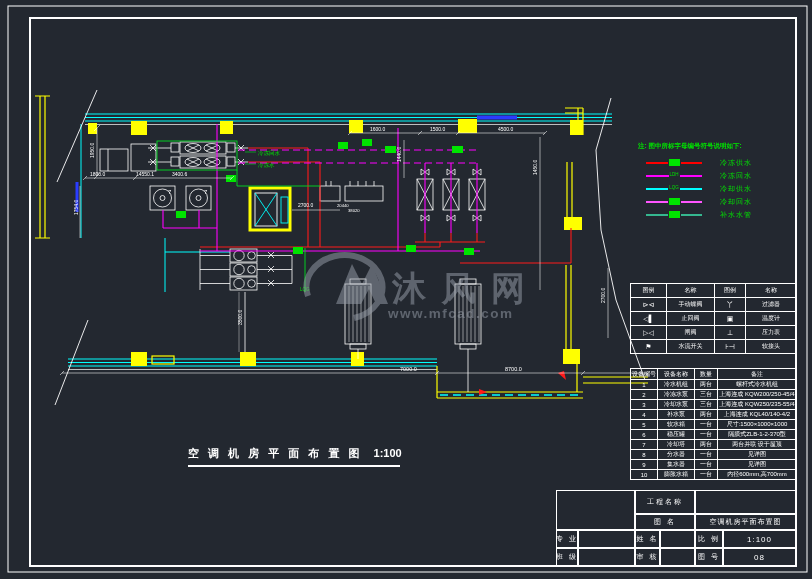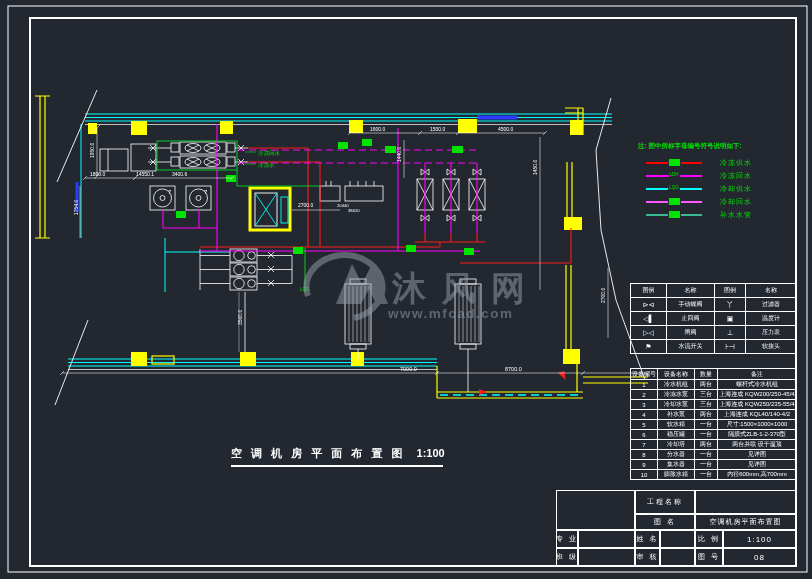--- a/index.html
+++ b/index.html
@@ -3,21 +3,21 @@
 <meta charset="utf-8">
 <style>
   html,body{margin:0;padding:0;background:#11141a;}
   .sheet{position:relative;width:812px;height:579px;background:#232830;overflow:hidden;
          font-family:"Liberation Sans",sans-serif;}
   svg text{font-family:"Liberation Sans",sans-serif;}
   .sheet-title{position:absolute;left:44px;top:22px;color:#ffff00;font-size:23px;font-weight:bold;
          letter-spacing:1px;white-space:nowrap;}
   
   .plan-caption{position:absolute;left:188px;top:446px;width:212px;text-align:center;color:#fff;
-         font-size:11px;font-weight:bold;border-bottom:2px solid #fff;padding-bottom:4px;white-space:nowrap;margin-left:43px;}
+         font-size:11px;font-weight:bold;border-bottom:2px solid #fff;padding-bottom:4px;white-space:nowrap;}
   .plan-caption .cap{letter-spacing:3px;}
   .plan-caption .scale{margin-left:8px;letter-spacing:0;}
   
   .legend{position:absolute;left:638px;top:142px;width:152px;color:#00e400;}
   .legend-note{font-size:6.5px;font-weight:bold;margin-bottom:5px;white-space:nowrap;}
   .leg-row{display:flex;align-items:center;height:13px;}
   .leg-line{display:flex;align-items:center;width:56px;margin-left:8px;}
   .leg-seg{flex:1;height:2px;}
   .leg-box{width:11px;height:7px;background:#00e400;margin:0 1px;flex:none;}
   .leg-tag{font-size:4.5px;color:#00e400;margin:0 1px;flex:none;line-height:1;}

